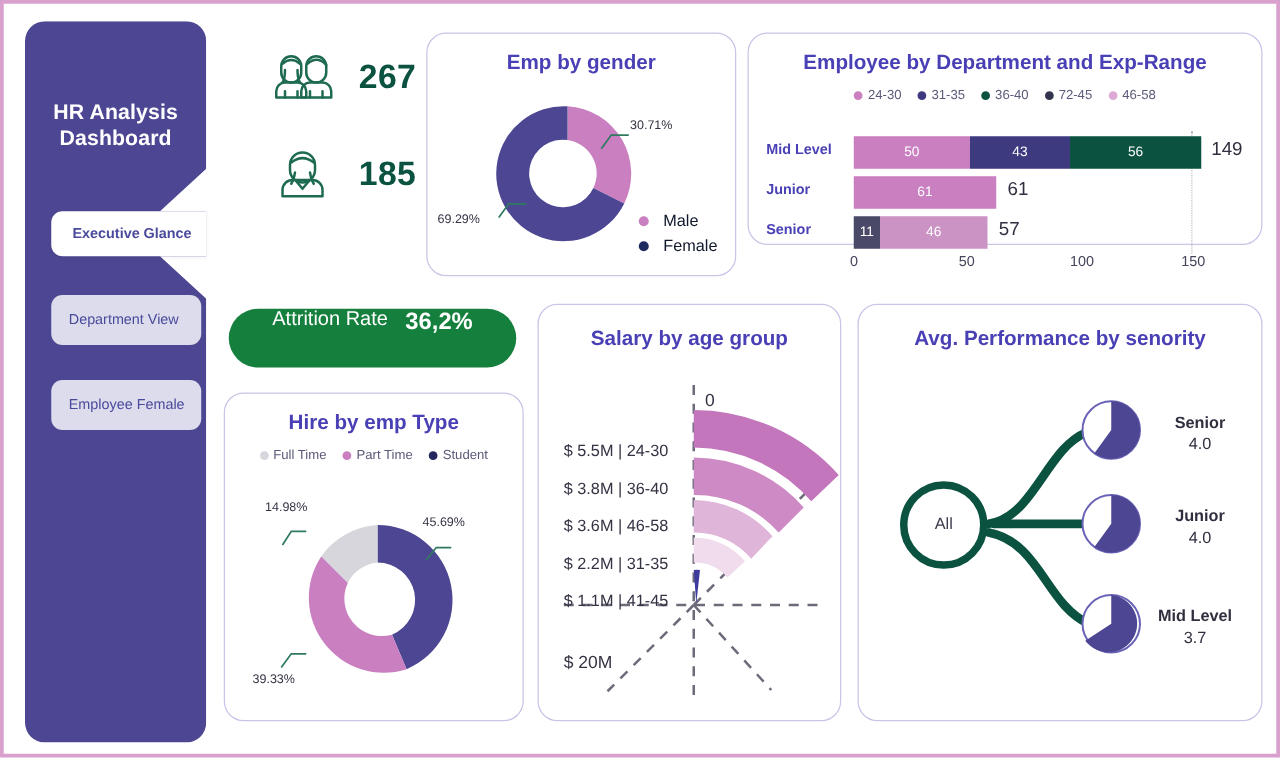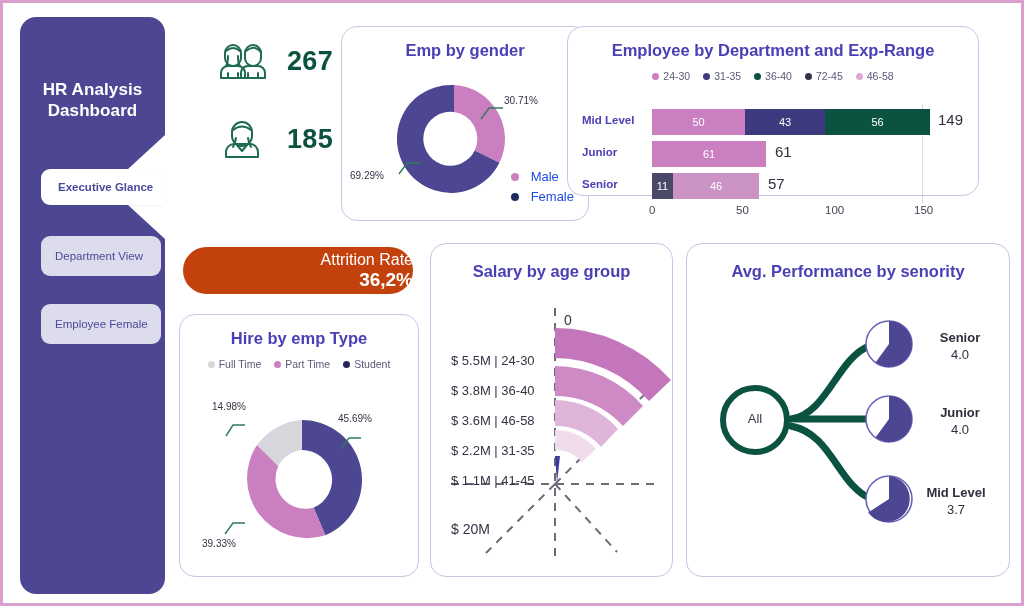--- a/index.html
+++ b/index.html
@@ -74,48 +74,47 @@
     border-radius:16px;
   }
   .card-title {
     text-align:center;
     color:#4a40b5;
     font-weight:bold;
     font-size:16.5px;
   }
 
   #card-gender { left:338px; top:23px; width:248px; height:195px; }
-  #card-dept   { left:564px; top:23px; width:412px; height:170px; }
+  #card-dept   { left:595px; top:23px; width:412px; height:170px; }
   #card-hire   { left:176px; top:311px; width:240px; height:263px; }
   #card-salary { left:427px; top:240px; width:243px; height:334px; }
   #card-perf   { left:683px; top:240px; width:324px; height:334px; }
 
   
   .attrition {
     position:absolute; left:180px; top:244px;
     width:230px; height:47px;
-    background:#c2410c;
+    background:#15803d;
     border-radius:24px;
-    display:flex; align-items:flex-end; justify-content:center;
+    display:flex; align-items:flex-start; justify-content:center;
     color:#ffffff;
-    flex-direction:column;
   }
   .attr-label { font-size:16px; font-weight:normal; }
   .attr-value { font-size:19px; font-weight:bold; margin-left:14px; }
 
   
   .legend { display:flex; justify-content:center; align-items:center; gap:13px; }
   .legend-item { display:flex; align-items:center; gap:4px; font-size:10.5px; color:#5a5a7a; }
   .dot { width:7px; height:7px; border-radius:50%; display:inline-block; }
 
   .legend-right {
     position:absolute; right:14px; bottom:16px;
     display:flex; flex-direction:column; gap:5px;
   }
-  .legend-right .legend-item { font-size:13px; color:#1d4ed8; gap:12px; }
+  .legend-right .legend-item { font-size:13px; color:#0f172a; gap:12px; }
   .legend-right .dot { width:8px; height:8px; }
 
   .callout { position:absolute; font-size:10px; color:#333344; }
 
   
   .dept-row-label {
     position:absolute; font-size:11.5px; font-weight:bold; color:#4a40b5;
   }
   .dept-total { position:absolute; font-size:15px; color:#2f2f3f; }
   .bar-seg {

